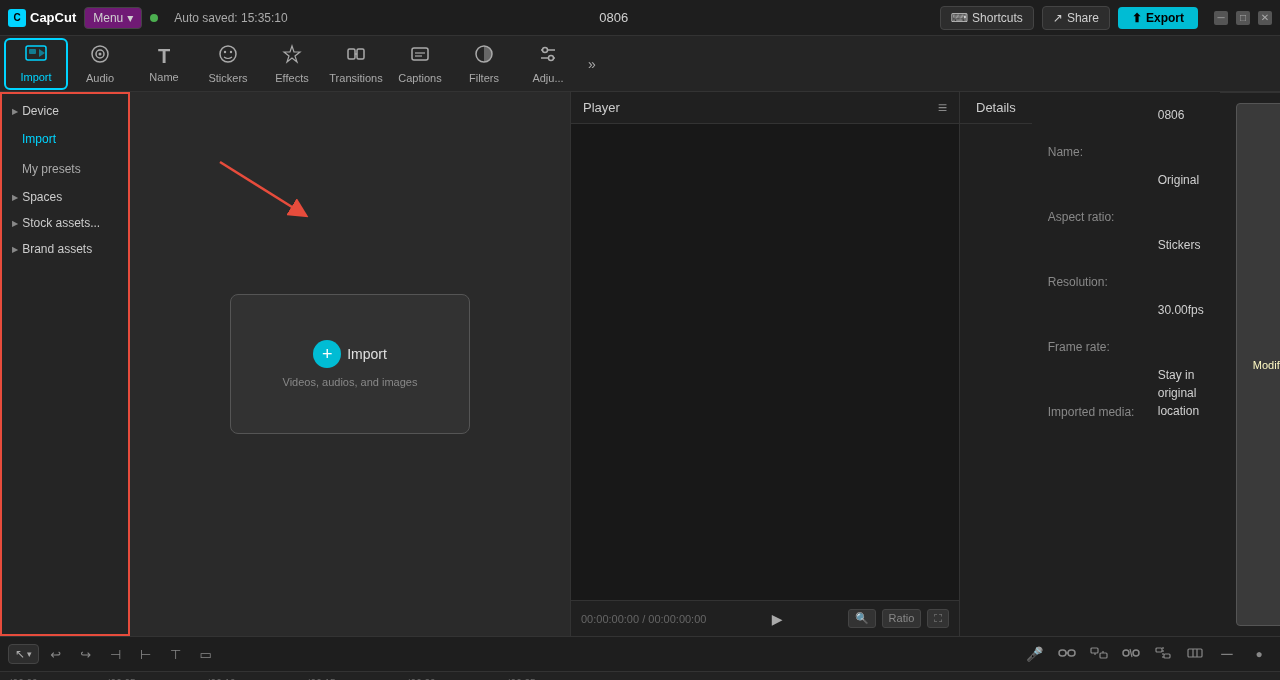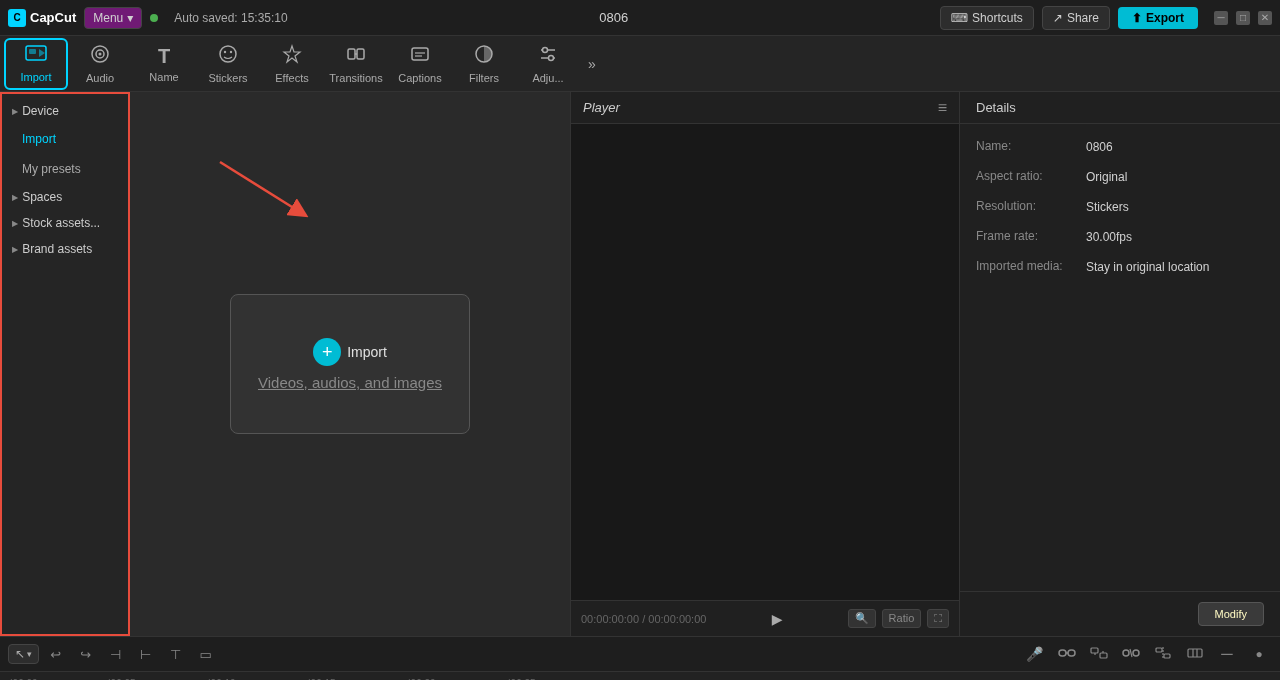--- a/index.html
+++ b/index.html
@@ -128,21 +128,21 @@
       gap: 8px;
       background: #323232;
     }
     .import-btn-circle {
       width: 28px; height: 28px; background: #00bcd4; border-radius: 50%;
       display: flex; align-items: center; justify-content: center;
       color: #fff; font-size: 18px; line-height: 1;
     }
     .import-btn-row { display: flex; align-items: center; gap: 6px; }
     .import-label { color: #e0e0e0; font-size: 14px; font-weight: 500; }
-    .import-sublabel { color: #888; font-size: 15px; text-decoration: underline; }
+    .import-sublabel { color: #888; font-size: 11px; }
 
     
     .arrow-overlay {
       position: absolute;
       top: 60px; left: 80px;
       pointer-events: none;
     }
     .arrow-svg { width: 120px; height: 80px; }
 
     
@@ -151,21 +151,20 @@
       background: #202020;
       border-left: 1px solid #333;
       border-right: 1px solid #333;
       display: flex;
       flex-direction: column;
     }
     .player-header {
       height: 32px; display: flex; align-items: center;
       justify-content: space-between; padding: 0 12px;
       border-bottom: 1px solid #333;
-      font-style: italic;
     }
     .player-title { color: #ccc; font-size: 13px; }
     .player-menu { color: #888; cursor: pointer; font-size: 16px; }
     .player-body {
       flex: 1; background: #181818;
       display: flex; align-items: center; justify-content: center;
     }
     .player-controls {
       height: 36px; display: flex; align-items: center;
       justify-content: space-between; padding: 10px 10px;
@@ -174,32 +173,32 @@
     .player-time { color: #666; font-size: 11px; }
     .player-play { color: #aaa; cursor: pointer; font-size: 14px; }
     .player-ctrl-btns { display: flex; gap: 6px; }
     .player-ctrl-btn { color: #888; cursor: pointer; font-size: 11px; background: #333; border: 1px solid #444; border-radius: 3px; padding: 2px 6px; }
 
     
     .details-panel {
       width: 320px;
       background: #202020;
       display: flex;
-      flex-direction: column;
+      flex-direction: row;
     }
     .details-header {
       height: 32px; display: flex; align-items: center;
       padding: 0 16px; border-bottom: 1px solid #333;
     }
     .details-title { color: #ccc; font-size: 13px; font-weight: 500; }
     .details-body { padding: 14px 16px; flex: 1; }
     .detail-row {
       display: flex; margin-bottom: 12px; align-items: flex-start;
     }
-    .detail-key { color: #888; font-size: 12px; width: 110px; flex-shrink: 0; padding-top: 1px; }
+    .detail-key { color: #888; font-size: 12px; width: 110px; flex-shrink: 0; padding-top: 1px; margin-top: 38px; }
     .detail-value { color: #d0d0d0; font-size: 12px; line-height: 1.5; }
     .details-footer {
       display: flex; justify-content: flex-end;
       padding: 10px 16px; border-top: 1px solid #333;
     }
     .modify-btn {
       background: #3a3a3a; border: 1px solid #555;
       color: #fef9c3; border-radius: 4px; padding: 5px 16px;
       cursor: pointer; font-size: 11px;
     }

